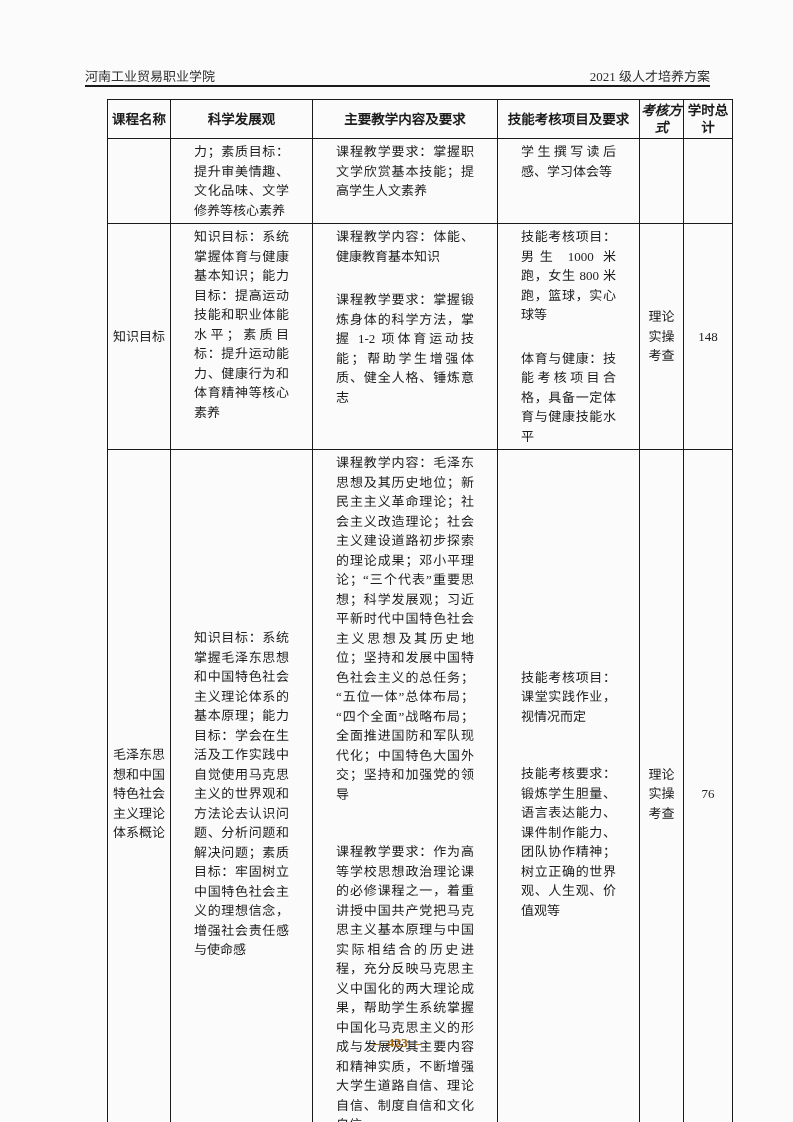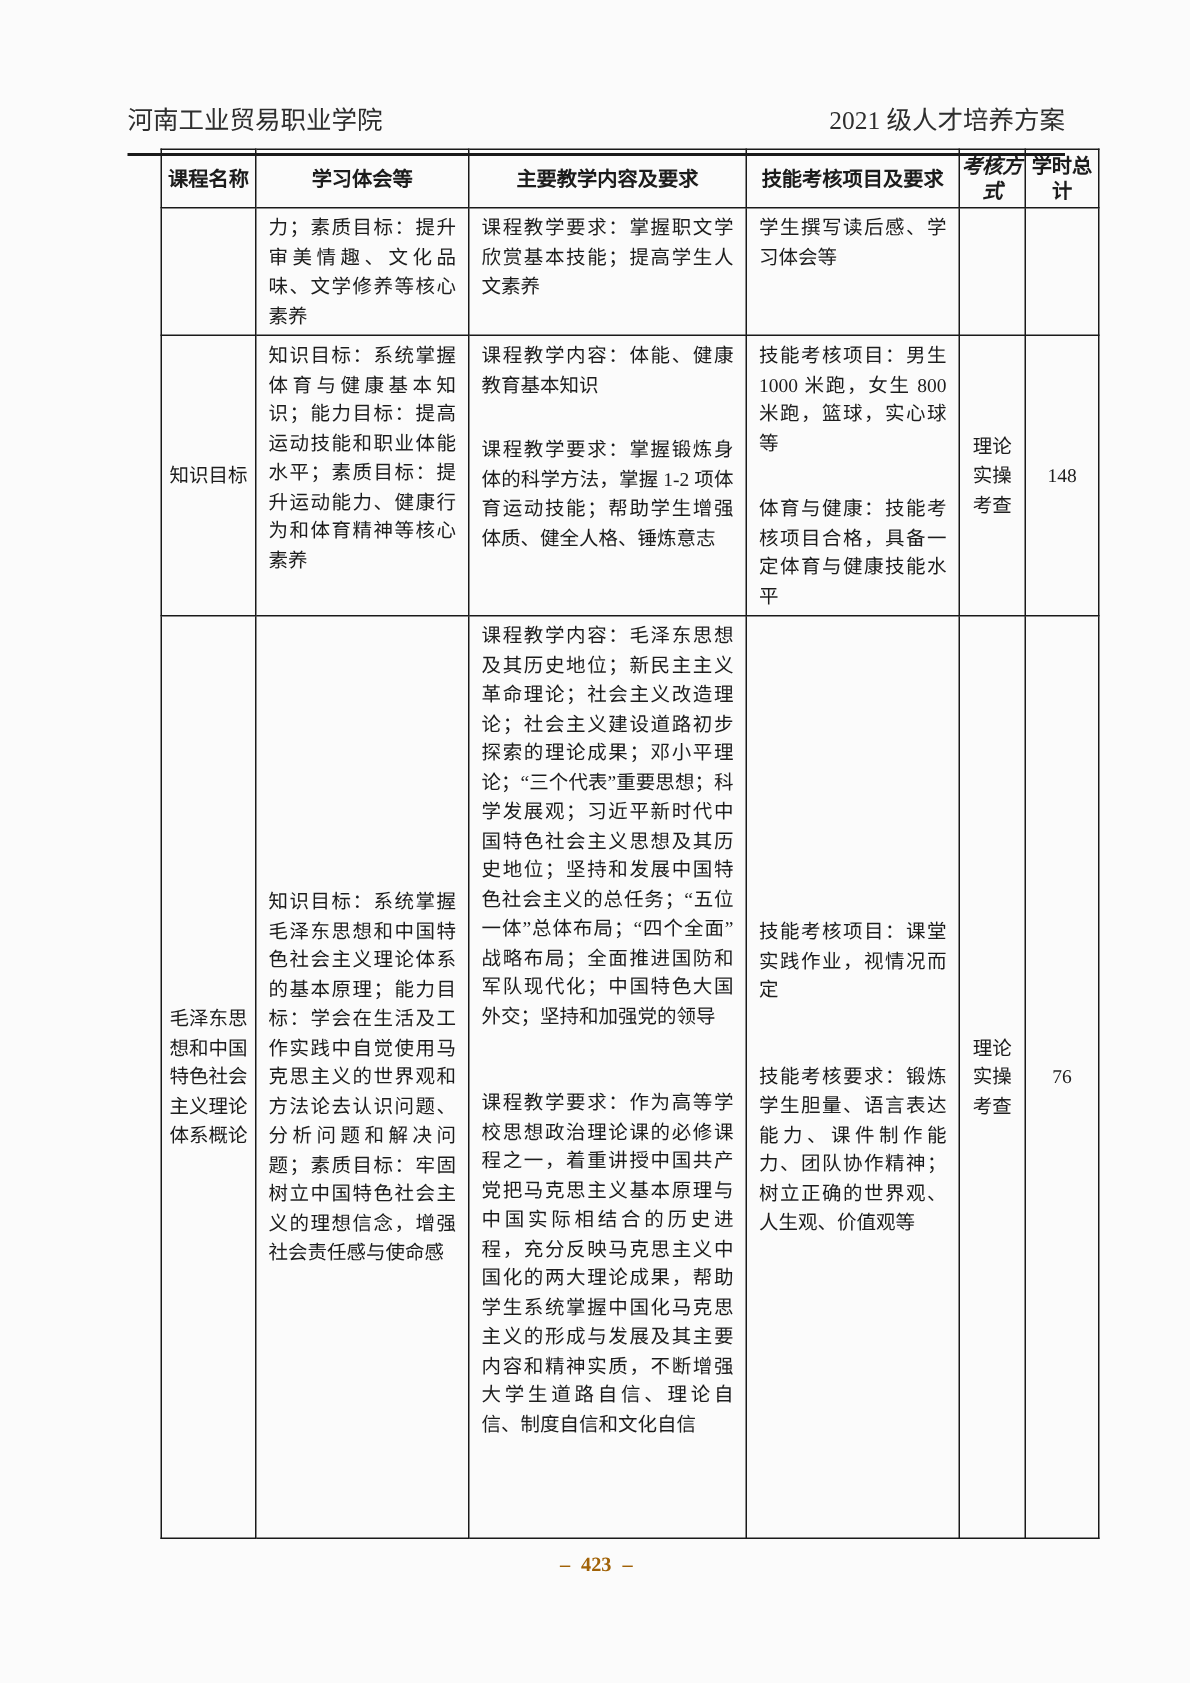--- a/index.html
+++ b/index.html
@@ -16,23 +16,23 @@
     overflow: hidden;
   }
   .page-header {
     position: absolute;
     left: 85px;
     top: 66px;
     width: 625px;
     display: flex;
     justify-content: space-between;
     align-items: flex-end;
-    font-size: 17px;
+    font-size: 13px;
     color: #2e2e2e;
-    padding-bottom: 11px;
+    padding-bottom: 0;
     border-bottom: 2.5px solid #1a1a1a;
   }
   table.course-table {
     position: absolute;
     left: 85px;
     top: 99px;
     width: 625px;
     border-collapse: collapse;
     table-layout: fixed;
     font-size: 13px;
@@ -52,21 +52,21 @@
   .course-table th {
     font-size: 13.5px;
     font-weight: bold;
     text-align: center;
     vertical-align: middle;
     line-height: 17px;
     padding: 2px 1px;
     height: 36px;
   }
   .course-table td {
-    padding: 3px 8px;
+    padding: 3px 23px;
     vertical-align: top;
     text-align: justify;
     text-justify: inter-ideograph;
   }
   .c1 { width: 63px; }
   .c2 { width: 142px; }
   .c3 { width: 185px; }
   .c4 { width: 142px; }
   .c5 { width: 44px; font-style: italic; }
   .c6 { width: 49px; }
@@ -113,21 +113,21 @@
     <col class="c1">
       <col class="c2">
       <col class="c3">
       <col class="c4">
       <col class="c5">
       <col class="c6">
   </colgroup>
   <thead>
     <tr>
       <th class="c1">课程名称</th>
-      <th class="c2">学习体会等</th>
+      <th class="c2">科学发展观</th>
       <th class="c3">主要教学内容及要求</th>
       <th class="c4">技能考核项目及要求</th>
       <th class="c5">考核方式</th>
       <th class="c6">学时总计</th>
     </tr>
   </thead>
   <tbody>
     <tr class="row-1">
       <td class="cell-name"></td>
       <td>力；素质目标：提升审美情趣、文化品味、文学修养等核心素养</td>

